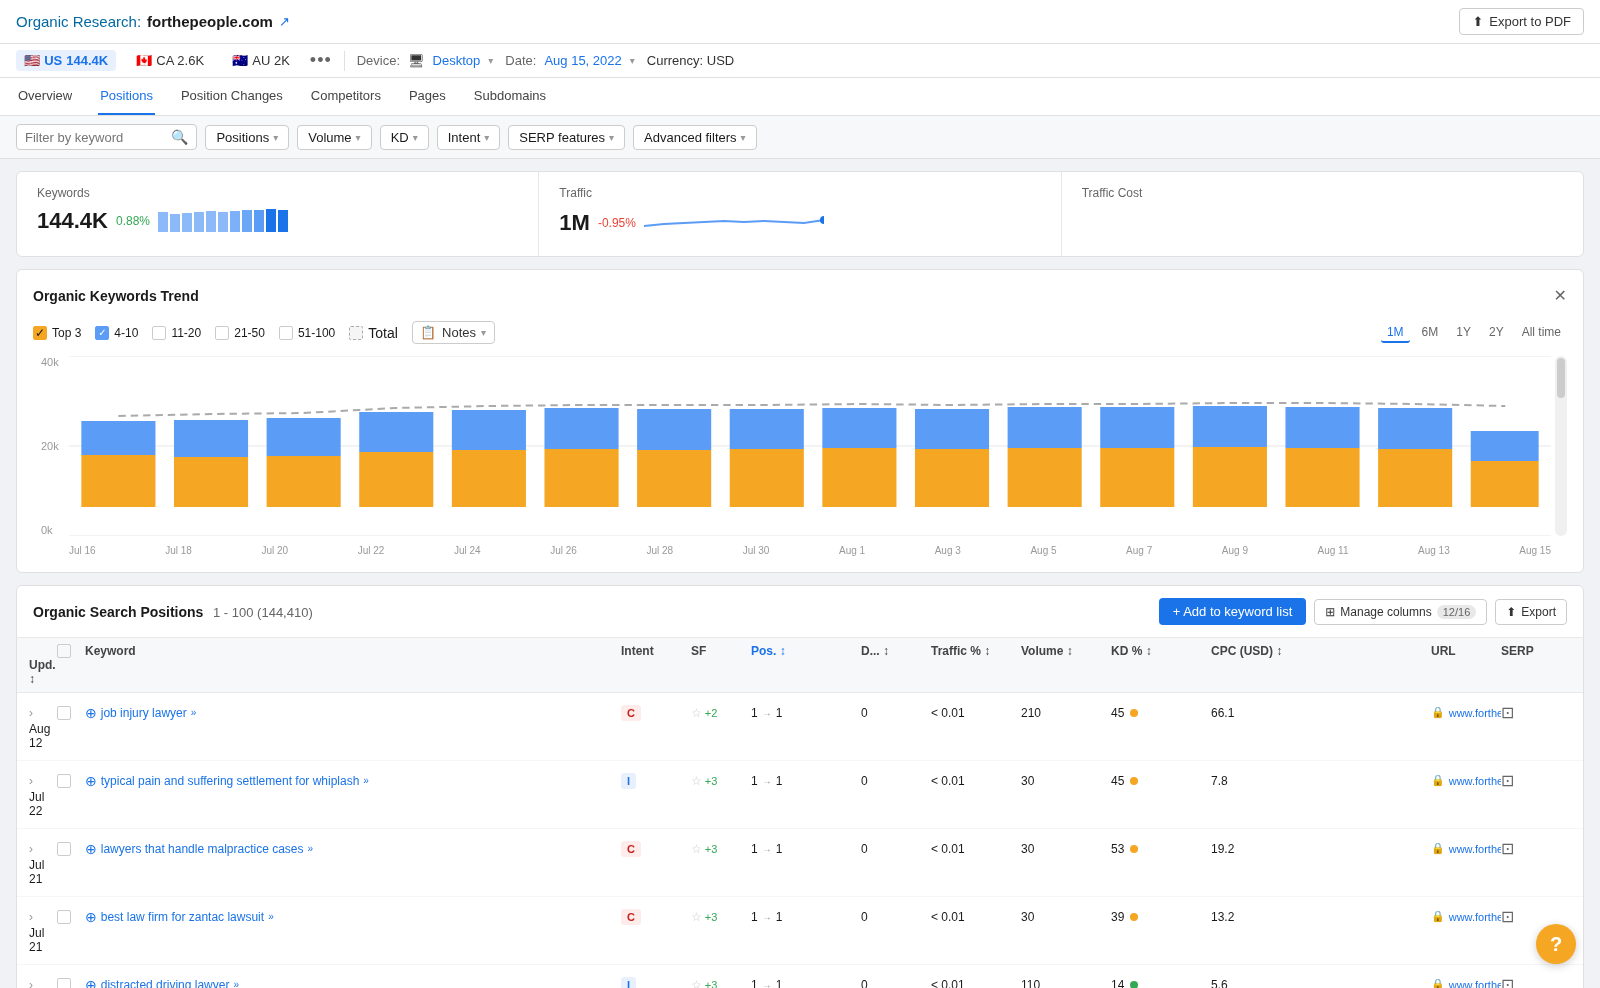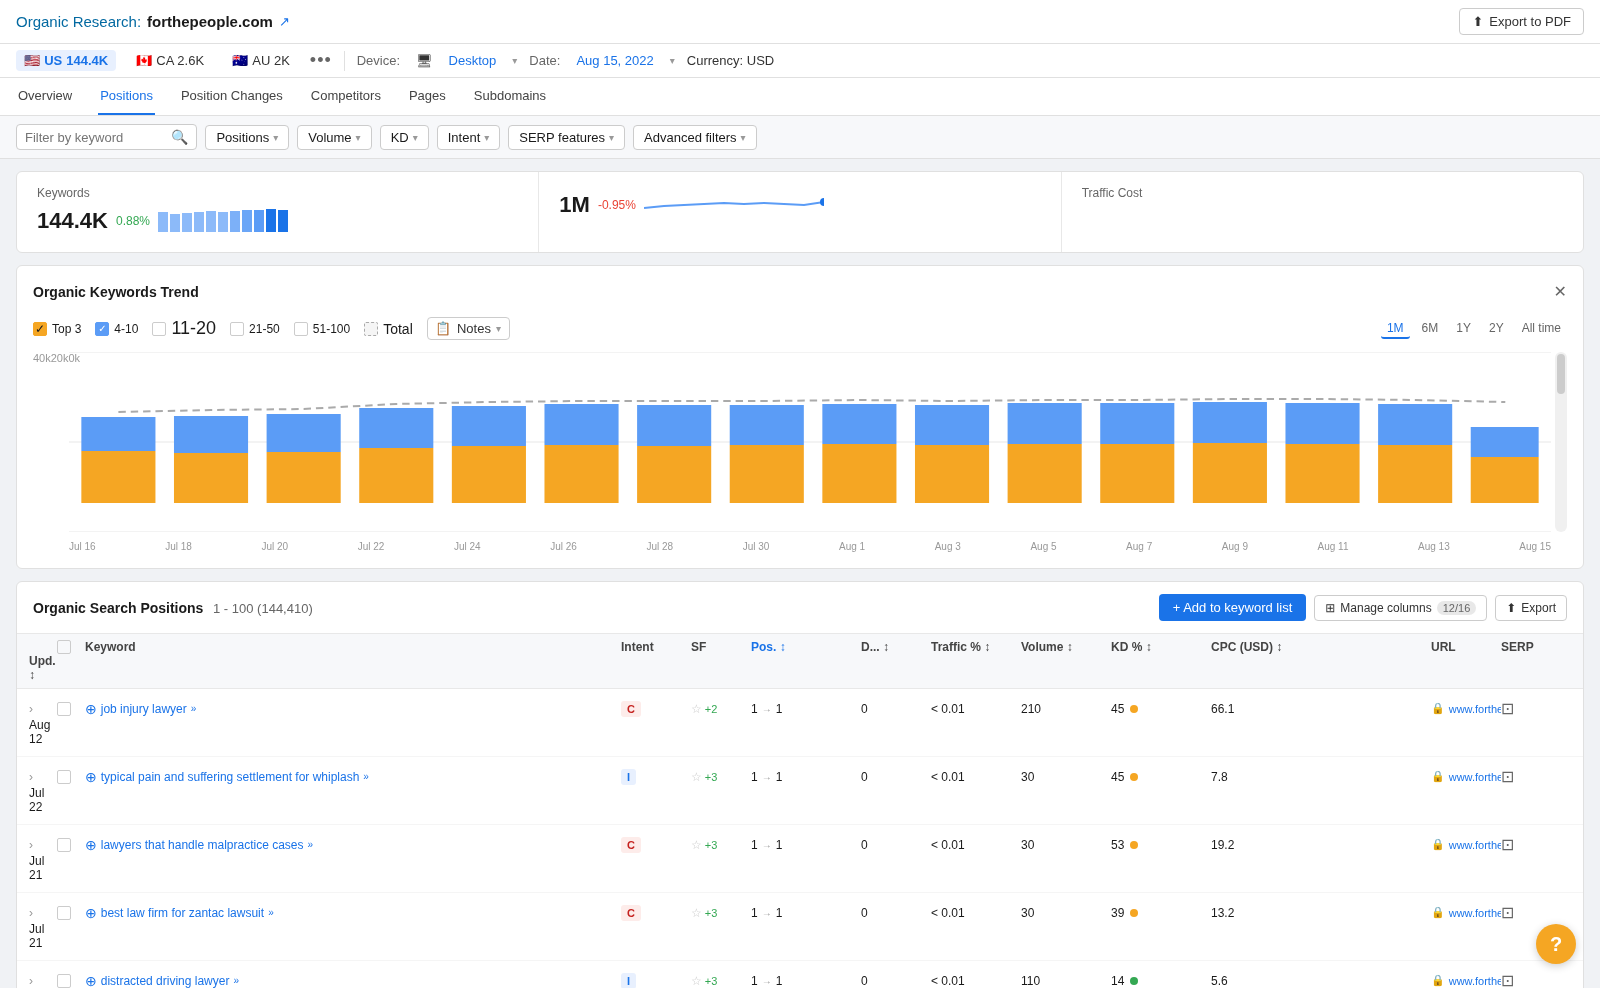--- a/index.html
+++ b/index.html
@@ -8,21 +8,21 @@
     .top-bar { background: #fff; border-bottom: 1px solid #e0e0e0; padding: 8px 16px; display: flex; align-items: center; justify-content: space-between; }
     .top-bar-title { font-size: 15px; font-weight: 600; display: flex; align-items: center; gap: 6px; }
     .top-bar-title span { font-weight: 400; color: #0369a1; }
     .export-btn { display: flex; align-items: center; gap: 6px; border: 1px solid #ccc; border-radius: 4px; padding: 5px 12px; cursor: pointer; font-size: 13px; background: #fff; color: #333; }
     
     .location-bar { background: #fff; border-bottom: 1px solid #e0e0e0; padding: 6px 16px; display: flex; align-items: center; gap: 12px; }
     .flag-chip { display: flex; align-items: center; gap: 4px; font-size: 13px; font-weight: 600; color: #1a73e8; background: #e8f0fe; padding: 3px 8px; border-radius: 4px; cursor: pointer; }
     .flag-chip.inactive { background: transparent; color: #333; font-weight: 400; }
     .dots-btn { cursor: pointer; color: #666; font-size: 18px; letter-spacing: 1px; }
     .divider-v { width: 1px; height: 20px; background: #e0e0e0; }
-    .filter-chip { display: flex; align-items: center; gap: 16px; font-size: 13px; color: #333; cursor: pointer; }
+    .filter-chip { display: flex; align-items: center; gap: 8px; font-size: 13px; color: #333; cursor: pointer; }
     .filter-chip .label { color: #666; }
     .filter-chip .value { color: #1a73e8; font-weight: 500; }
     
     .nav-bar { background: #fff; border-bottom: 1px solid #e0e0e0; padding: 0 16px; display: flex; gap: 24px; }
     .nav-item { padding: 10px 2px; font-size: 13px; color: #444; cursor: pointer; border-bottom: 2px solid transparent; }
     .nav-item.active { color: #1a73e8; border-bottom-color: #1a73e8; font-weight: 500; }
     
     .filter-bar { background: #f7f8fa; border-bottom: 1px solid #e0e0e0; padding: 8px 16px; display: flex; align-items: center; gap: 8px; }
     .filter-input { display: flex; align-items: center; border: 1px solid #ccc; border-radius: 4px; background: #fff; padding: 4px 8px; gap: 6px; }
     .filter-input input { border: none; outline: none; font-size: 13px; color: #666; width: 140px; }
@@ -47,21 +47,21 @@
     .legend-item { display: flex; align-items: center; gap: 5px; font-size: 12px; cursor: pointer; }
     .legend-checkbox { width: 14px; height: 14px; border: 1.5px solid #ccc; border-radius: 2px; display: flex; align-items: center; justify-content: center; cursor: pointer; }
     .legend-checkbox.yellow { background: #f5a623; border-color: #f5a623; }
     .legend-checkbox.blue { background: #5b9cf6; border-color: #5b9cf6; }
     .time-range-btns { display: flex; gap: 6px; }
     .time-btn { font-size: 12px; color: #666; cursor: pointer; padding: 2px 6px; border-radius: 3px; }
     .time-btn.active { color: #1a73e8; border-bottom: 2px solid #1a73e8; }
     .notes-btn { display: flex; align-items: center; gap: 5px; font-size: 13px; color: #333; cursor: pointer; border: 1px solid #ccc; border-radius: 4px; padding: 3px 8px; }
     
     .chart-area { height: 200px; position: relative; }
-    .chart-y-labels { position: absolute; left: 0; top: 0; bottom: 20px; display: flex; flex-direction: row; justify-content: space-between; font-size: 11px; color: #999; width: 32px; }
+    .chart-y-labels { position: absolute; left: 8px; top: 0; bottom: 20px; display: flex; flex-direction: column; justify-content: space-between; font-size: 11px; color: #999; width: 32px; }
     
     .table-section { background: #fff; border: 1px solid #e0e0e0; border-radius: 6px; margin: 0 16px 16px; }
     .table-header-row { display: flex; align-items: center; justify-content: space-between; padding: 12px 16px; border-bottom: 1px solid #e8e8e8; }
     .table-title { font-size: 14px; font-weight: 600; }
     .table-actions { display: flex; align-items: center; gap: 8px; }
     .add-keyword-btn { background: #1a73e8; color: #fff; border: none; border-radius: 4px; padding: 6px 14px; font-size: 13px; cursor: pointer; display: flex; align-items: center; gap: 5px; }
     .manage-btn, .export-table-btn { display: flex; align-items: center; gap: 5px; border: 1px solid #ccc; border-radius: 4px; padding: 5px 10px; font-size: 12px; cursor: pointer; background: #fff; color: #333; }
     .badge { background: #e8e8e8; border-radius: 8px; padding: 1px 6px; font-size: 11px; color: #666; }
     .table-row { display: grid; grid-template-columns: 20px 20px 280px 60px 50px 90px 70px 80px 80px 90px 200px 60px 60px; align-items: center; padding: 8px 12px; border-bottom: 1px solid #f5f5f5; font-size: 12px; }
     .keyword-link { color: #1a73e8; text-decoration: none; display: flex; align-items: center; gap: 4px; }
@@ -185,20 +185,21 @@
           <rect x="72" y="3" width="10" height="21" fill="#5b9cf6" opacity="0.8"></rect>
           <rect x="84" y="2" width="10" height="22" fill="#5b9cf6" opacity="0.9"></rect>
           <rect x="96" y="2" width="10" height="22" fill="#5b9cf6"></rect>
           <rect x="108" y="1" width="10" height="23" fill="#1a73e8"></rect>
           <rect x="120" y="2" width="10" height="22" fill="#1a73e8"></rect>
         </svg>
       </div>
     </div>
   </div>
   <div class="metric-card">
+    <div class="metric-label">Traffic</div>
     <div class="metric-value">
       <span>1M</span>
       <span class="metric-change negative">-0.95%</span>
       <div class="metric-sparkline">
         <svg width="180" height="28" viewBox="0 0 180 28">
           <polyline points="0,18 20,16 40,15 60,14 80,13 100,14 120,13 140,14 160,15 180,12" stroke="#5b9cf6" stroke-width="2" fill="none"></polyline>
           <circle cx="180" cy="12" r="4" fill="#1a73e8"></circle>
         </svg>
       </div>
     </div>
@@ -221,21 +222,21 @@
       <div class="legend-item">
         <div class="legend-checkbox yellow">✓</div>
         <span style="font-size:12px;">Top 3</span>
       </div>
       <div class="legend-item">
         <div class="legend-checkbox blue" style="color:#fff; font-size:10px;">✓</div>
         <span style="font-size:12px;">4-10</span>
       </div>
       <div class="legend-item">
         <div class="legend-checkbox"></div>
-        <span style="font-size:18px;">11-20</span>
+        <span style="font-size:12px;">11-20</span>
       </div>
       <div class="legend-item">
         <div class="legend-checkbox"></div>
         <span style="font-size:12px;">21-50</span>
       </div>
       <div class="legend-item">
         <div class="legend-checkbox"></div>
         <span style="font-size:12px;">51-100</span>
       </div>
       <div class="legend-item">

